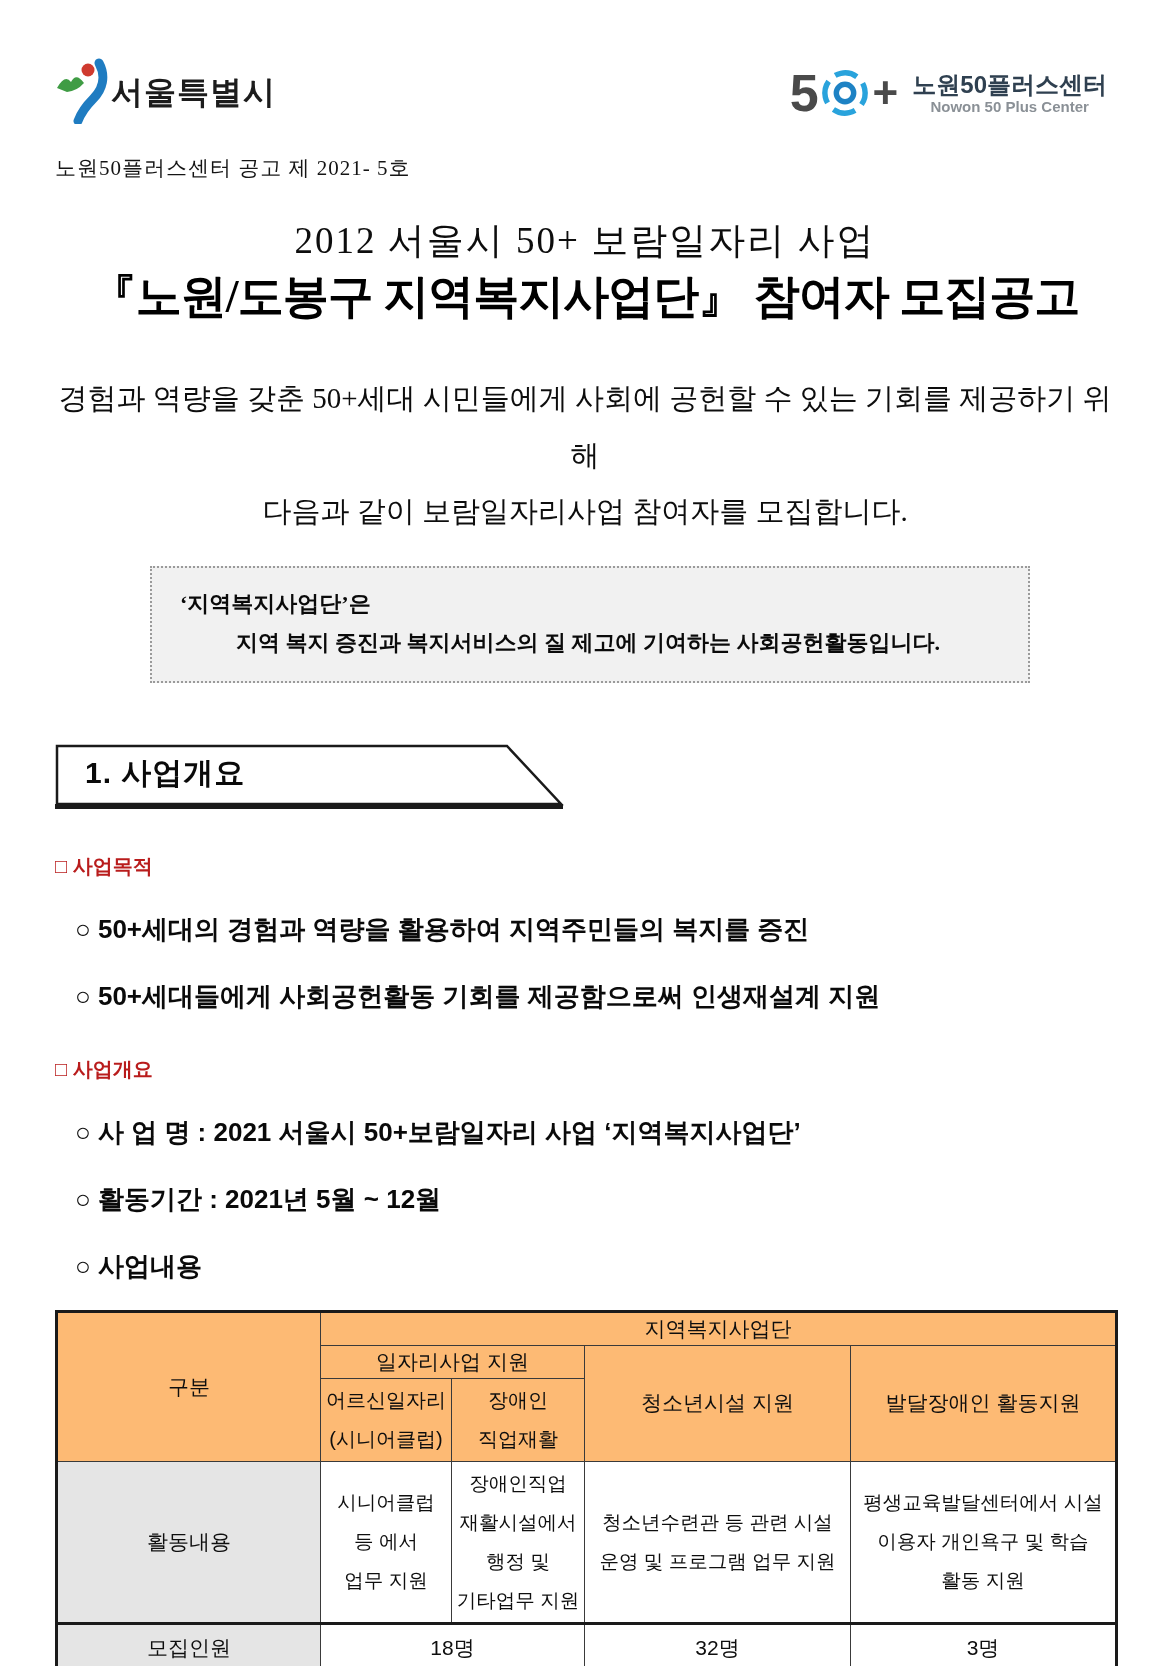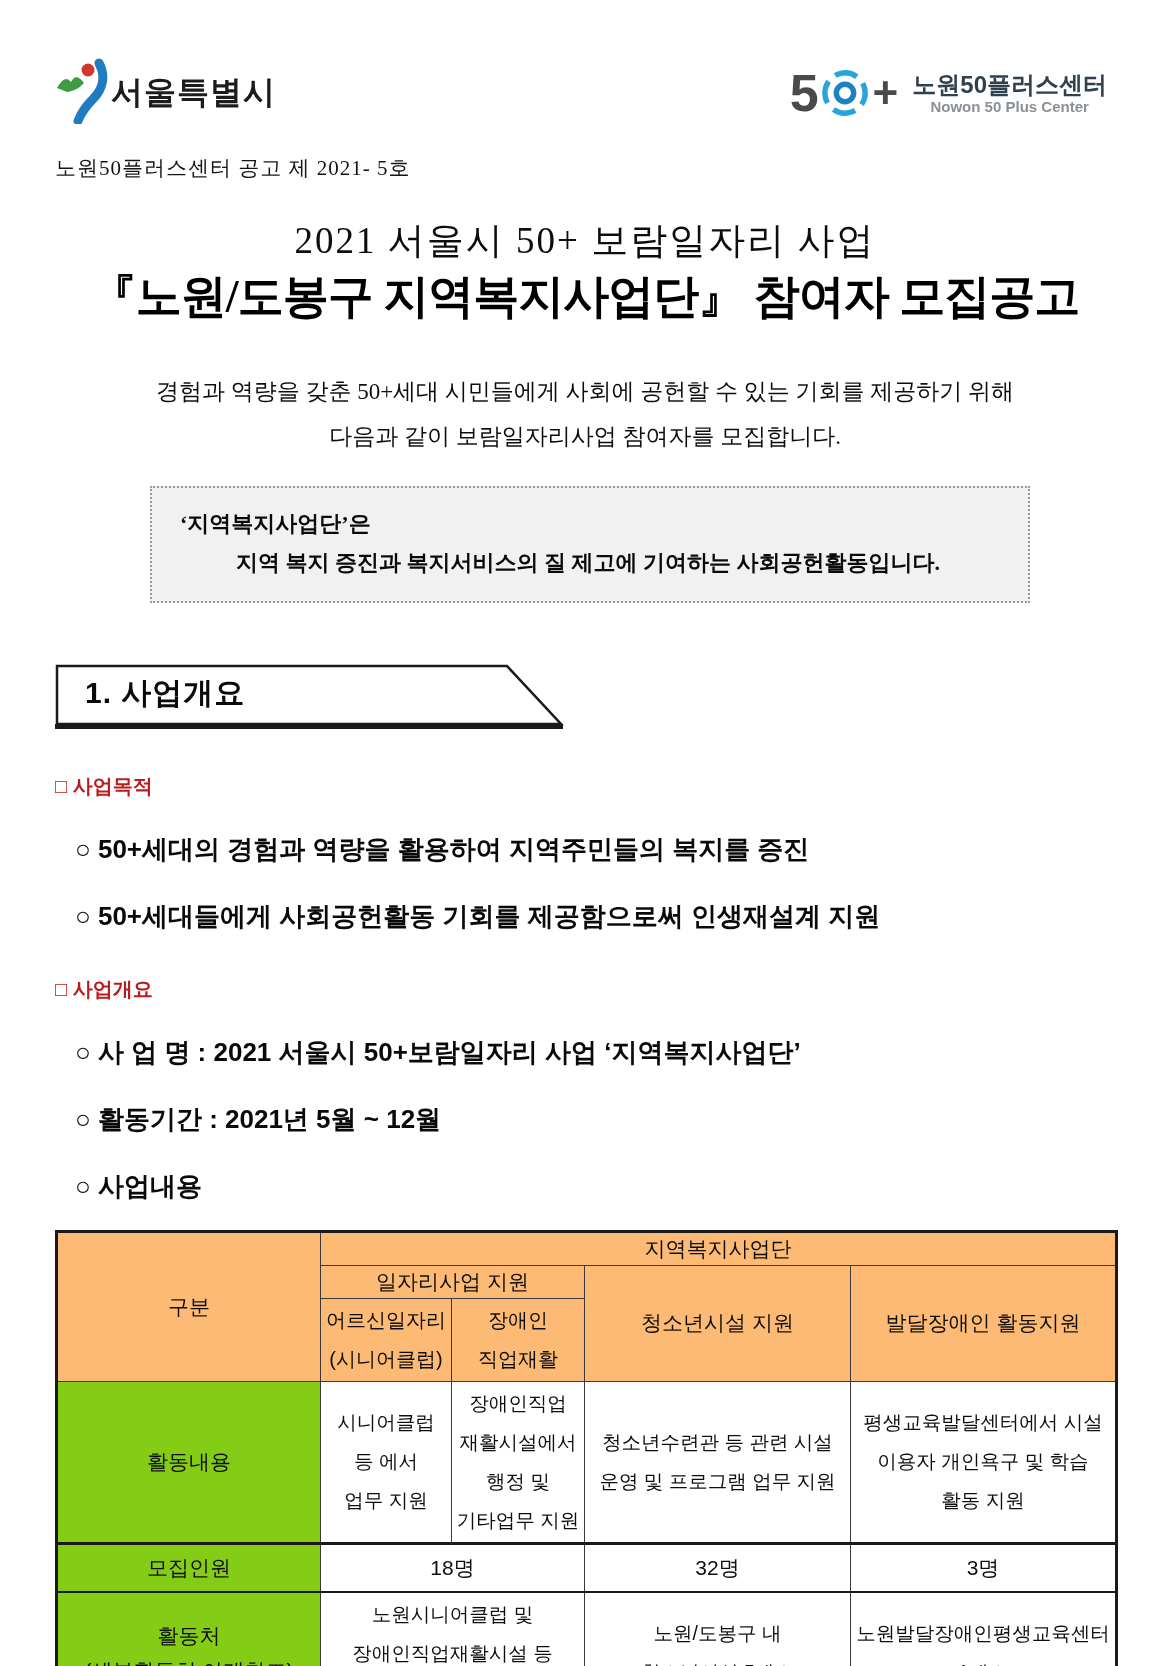--- a/index.html
+++ b/index.html
@@ -22,21 +22,21 @@
   .nowon-text .kr{font-family:"Liberation Sans","DejaVu Sans",sans-serif;
        font-weight:bold;font-size:24px;color:#2f4050;}
   .nowon-text .en{font-family:"Liberation Sans","DejaVu Sans",sans-serif;
        font-weight:bold;font-size:15px;color:#8a9096;}
 
   
   .doc-no{margin-top:26px;font-size:21px;letter-spacing:1px;color:#141414;}
   .title1{margin-top:34px;text-align:center;font-size:37px;letter-spacing:2px;color:#0d0d0d;}
   .title2{text-align:center;font-size:46px;font-weight:bold;
           letter-spacing:-1px;color:#000;}
-  .intro{margin-top:42px;text-align:center;font-size:23px;line-height:1.95;color:#0d0d0d;}
+  .intro{margin-top:42px;text-align:center;font-size:29px;line-height:1.95;color:#0d0d0d;}
 
   .notice-box{margin:26px 0 0 95px;width:880px;box-sizing:border-box;
       background:#f1f1f1;border:2px dotted #9a9a9a;padding:16px 28px 18px 28px;
       font-weight:bold;font-size:22px;line-height:1.8;color:#0a0a0a;}
   .notice-box .l2{padding-left:56px;}
 
   
   .banner{position:relative;margin-top:60px;width:512px;height:68px;}
   .banner svg{position:absolute;left:0;top:0;}
   .banner .cap{position:absolute;left:30px;top:0;height:62px;display:flex;align-items:center;
@@ -50,21 +50,21 @@
       font-family:"Liberation Sans","DejaVu Sans",sans-serif;
       font-weight:bold;font-size:26px;color:#0a0a0a;letter-spacing:0px;}
 
   
   table.program{margin-top:26px;width:1060px;border-collapse:collapse;table-layout:fixed;
       font-family:"Liberation Sans","DejaVu Sans",sans-serif;color:#0e0e0e;
       border:3px solid #1a1a1a;}
   table.program td{border:1.5px solid #3a3a3a;text-align:center;vertical-align:middle;
       padding:2px 4px;box-sizing:border-box;}
   td.hd{background:#fdba74;font-size:21px;}
-  td.lbl{background:#84cc16;font-size:21px;white-space:pre-line;line-height:1.7;}
+  td.lbl{background:#e5e5e5;font-size:21px;white-space:pre-line;line-height:1.7;}
   td.cell{background:#fff;font-size:19.5px;white-space:pre-line;line-height:2.0;}
   tr.r-top td{height:28px;}
   tr.r-job td{height:30px;}
   td.sub{white-space:pre-line;line-height:1.95;font-size:20px;height:80px;}
   td.hb{border-bottom:3px solid #1a1a1a;}
   tr.r-activity td{height:151px;border-bottom:3px solid #1a1a1a;}
   tr.r-recruit td{height:38px;border-bottom:2.5px solid #1a1a1a;}
   tr.r-recruit td.cell{font-size:21px;}
   tr.r-place td{height:112px;}
 </style>
@@ -98,21 +98,21 @@
       </span>
       <span class="nowon-text">
         <span class="kr">노원50플러스센터</span>
         <span class="en">Nowon 50 Plus Center</span>
       </span>
     </div>
   </div>
 
   <div class="doc-no">노원50플러스센터 공고 제 2021- 5호</div>
 
-  <div class="title1">2021 서울시 50+ 보람일자리 사업</div>
+  <div class="title1">2012 서울시 50+ 보람일자리 사업</div>
   <div class="title2">『노원/도봉구 지역복지사업단』 참여자 모집공고</div>
 
   <div class="intro">
     <div>경험과 역량을 갖춘 50+세대 시민들에게 사회에 공헌할 수 있는 기회를 제공하기 위해</div>
     <div>다음과 같이 보람일자리사업 참여자를 모집합니다.</div>
   </div>
 
   <div class="notice-box">
     <div class="l1">‘지역복지사업단’은</div>
     <div class="l2">지역 복지 증진과 복지서비스의 질 제고에 기여하는 사회공헌활동입니다.</div>

